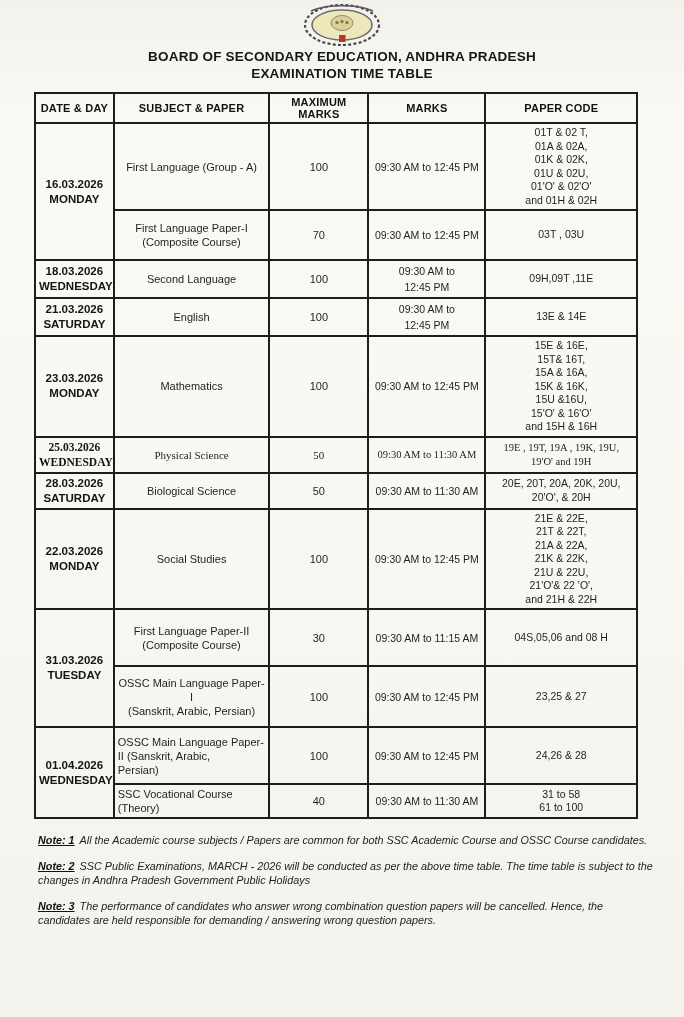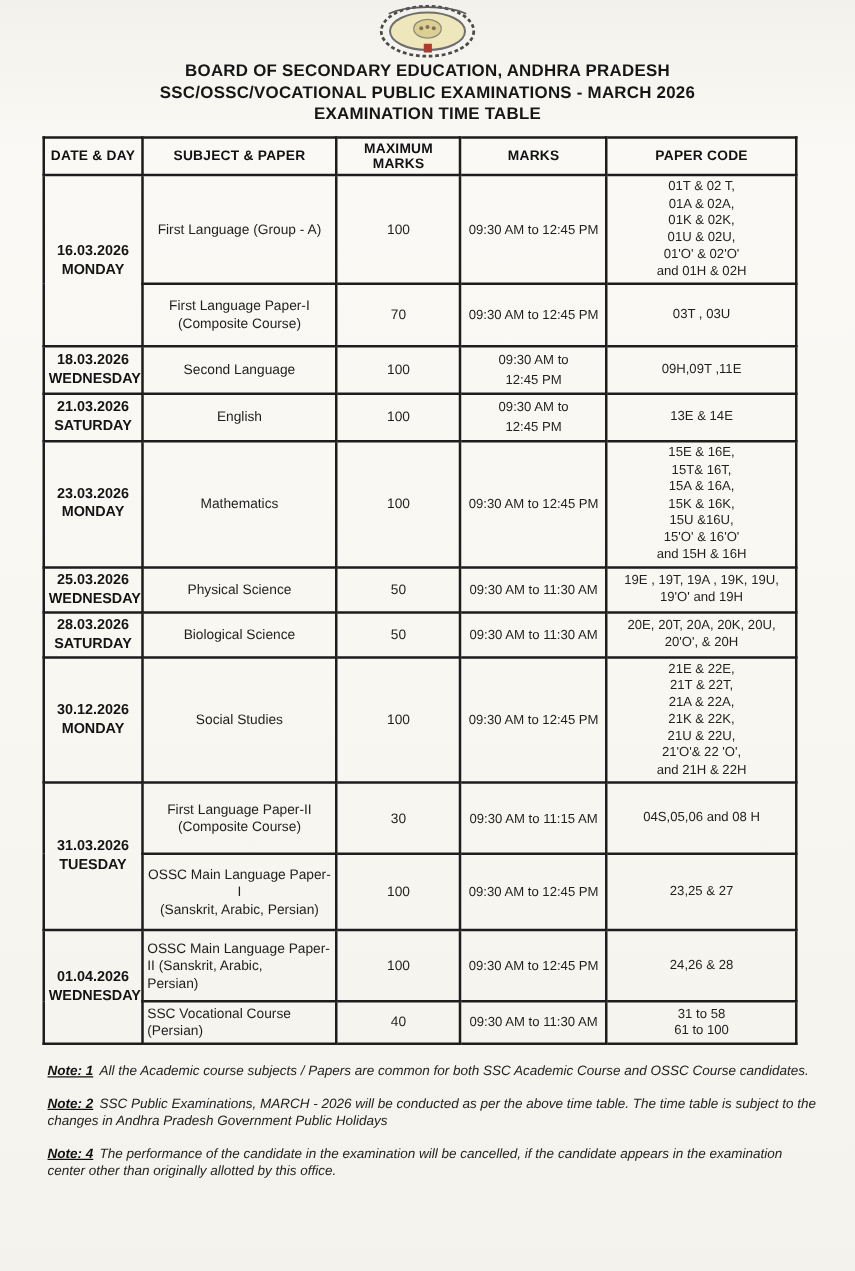--- a/index.html
+++ b/index.html
@@ -68,21 +68,20 @@
       <circle cx="36" cy="19.5" r="1.6" fill="#7c7158"></circle>
       <circle cx="41" cy="18.5" r="1.6" fill="#7c7158"></circle>
       <circle cx="46" cy="19.5" r="1.6" fill="#7c7158"></circle>
       <rect x="38" y="32" width="6.5" height="7" fill="#b23a2a"></rect>
       <path d="M10 8 C 25 1, 57 1, 72 8" fill="none" stroke="#5a5a5a" stroke-width="1.4"></path>
     </svg>
   </div>
 
   <div class="titles">
     <div class="title-line">BOARD OF SECONDARY EDUCATION, ANDHRA PRADESH</div>
-    <div class="title-line">SSC/OSSC/VOCATIONAL PUBLIC EXAMINATIONS - MARCH 2026</div>
     <div class="title-line">EXAMINATION TIME TABLE</div>
   </div>
 
   <table class="tt">
     <colgroup>
       <col class="col-date">
         <col class="col-subj">
         <col class="col-marks">
         <col class="col-time">
         <col class="col-code">
@@ -180,21 +179,21 @@
           <td class="c-code">
             <div>15E &amp; 16E,</div>
             <div>15T&amp; 16T,</div>
             <div>15A &amp; 16A,</div>
             <div>15K &amp; 16K,</div>
             <div>15U &amp;16U,</div>
             <div>15'O' &amp; 16'O'</div>
             <div>and 15H &amp; 16H</div>
           </td>
         </tr>
-        <tr style="height: 34px;">
+        <tr style="height: 34px; font-family: Liberation Serif, serif;">
           <td class="c-date" rowspan="1">
             <div>25.03.2026</div>
             <div>WEDNESDAY</div>
           </td>
           <td class="c-subject">
             <div>Physical Science</div>
           </td>
           <td class="c-marks">50</td>
           <td class="c-time">
             <div>09:30 AM to 11:30 AM</div>
@@ -216,21 +215,21 @@
           <td class="c-time">
             <div>09:30 AM to 11:30 AM</div>
           </td>
           <td class="c-code">
             <div>20E, 20T, 20A, 20K, 20U,</div>
             <div>20'O', &amp; 20H</div>
           </td>
         </tr>
         <tr style="height: 96px;">
           <td class="c-date" rowspan="1">
-            <div>30.12.2026</div>
+            <div>22.03.2026</div>
             <div>MONDAY</div>
           </td>
           <td class="c-subject">
             <div>Social Studies</div>
           </td>
           <td class="c-marks">100</td>
           <td class="c-time">
             <div>09:30 AM to 12:45 PM</div>
           </td>
           <td class="c-code">
@@ -286,21 +285,21 @@
           <td class="c-marks">100</td>
           <td class="c-time">
             <div>09:30 AM to 12:45 PM</div>
           </td>
           <td class="c-code">
             <div>24,26 &amp; 28</div>
           </td>
         </tr>
         <tr style="height: 28px;">
           <td class="c-subject" style="text-align: left;">
-            <div>SSC Vocational Course (Persian)</div>
+            <div>SSC Vocational Course (Theory)</div>
           </td>
           <td class="c-marks">40</td>
           <td class="c-time">
             <div>09:30 AM to 11:30 AM</div>
           </td>
           <td class="c-code">
             <div>31 to 58</div>
             <div>61 to 100</div>
           </td>
         </tr>
@@ -308,17 +307,17 @@
   </table>
 
   <div class="notes">
     <p class="note">
       <span class="note-label">Note: 1</span><span>All the Academic course subjects / Papers are common for both SSC Academic Course and OSSC Course candidates.</span>
     </p>
     <p class="note">
       <span class="note-label">Note: 2</span><span>SSC Public Examinations, MARCH - 2026 will be conducted as per the above time table. The time table is subject to the changes in Andhra Pradesh Government Public Holidays</span>
     </p>
     <p class="note">
-      <span class="note-label">Note: 4</span><span>The performance of the candidate in the examination will be cancelled, if the candidate appears in the examination center other than originally allotted by this office.</span>
+      <span class="note-label">Note: 3</span><span>The performance of candidates who answer wrong combination question papers will be cancelled. Hence, the candidates are held responsible for demanding / answering wrong question papers.</span>
     </p>
   </div>
 
 </div>
 
 </body></html>

